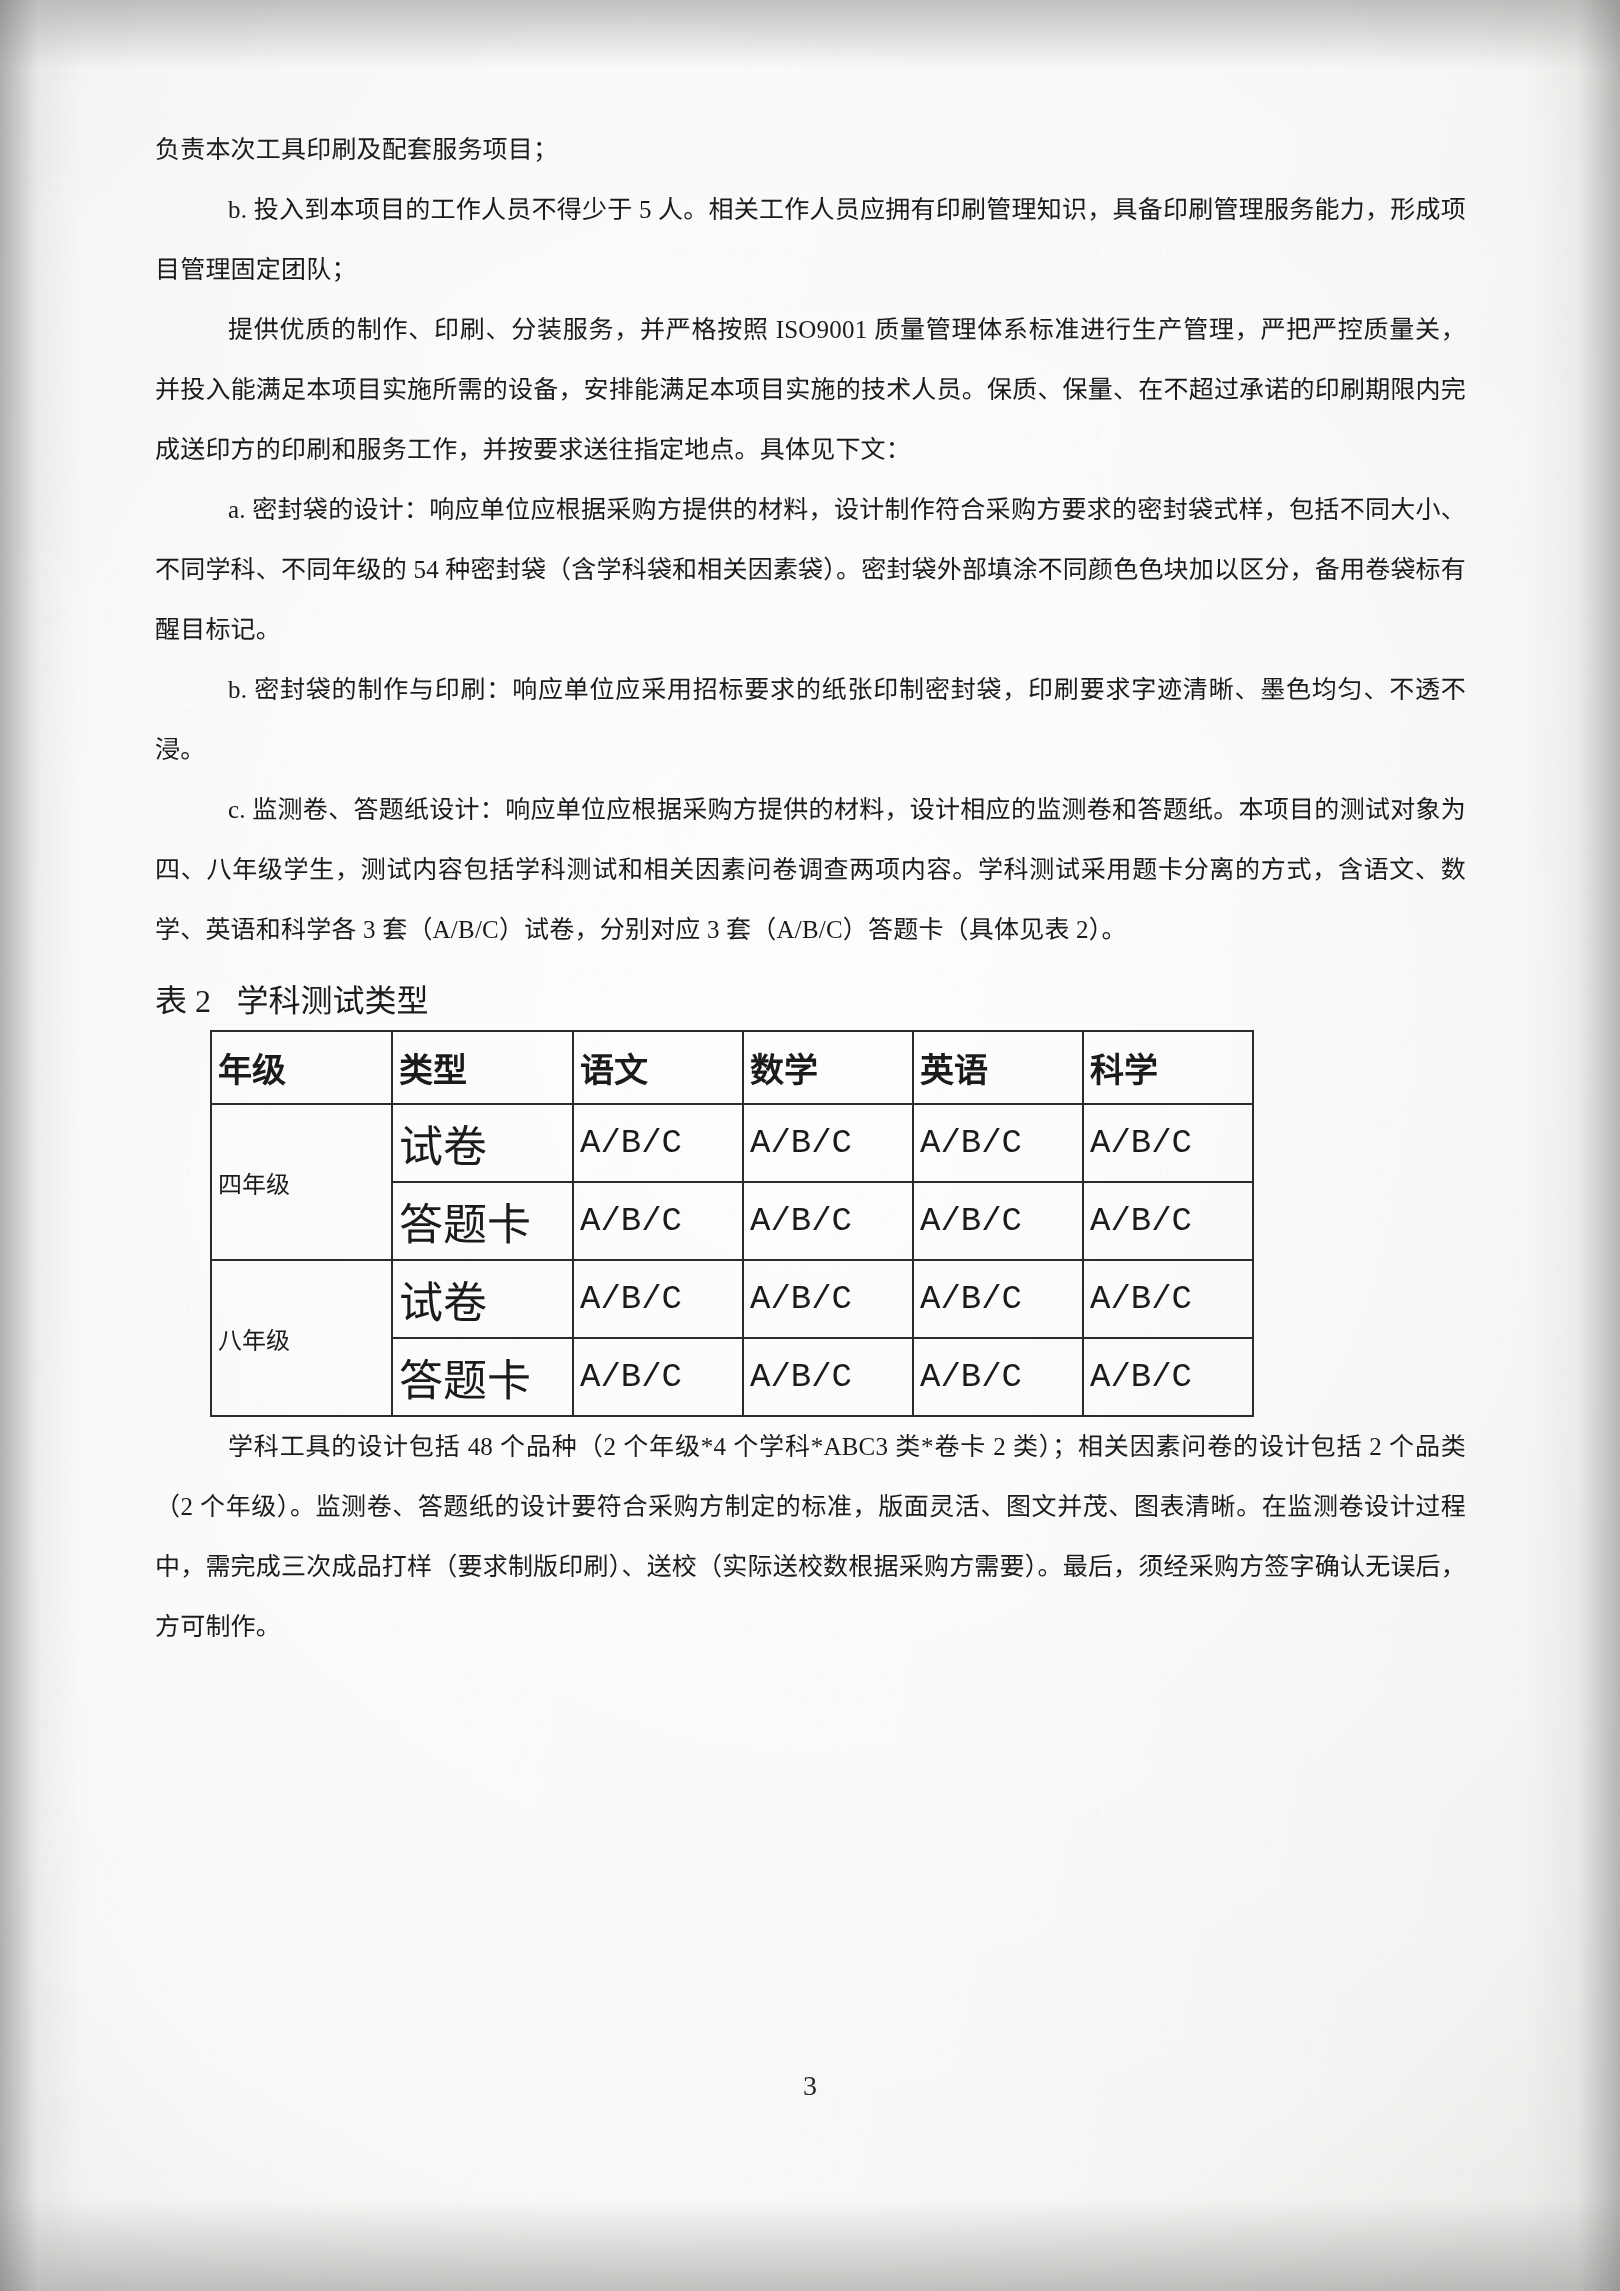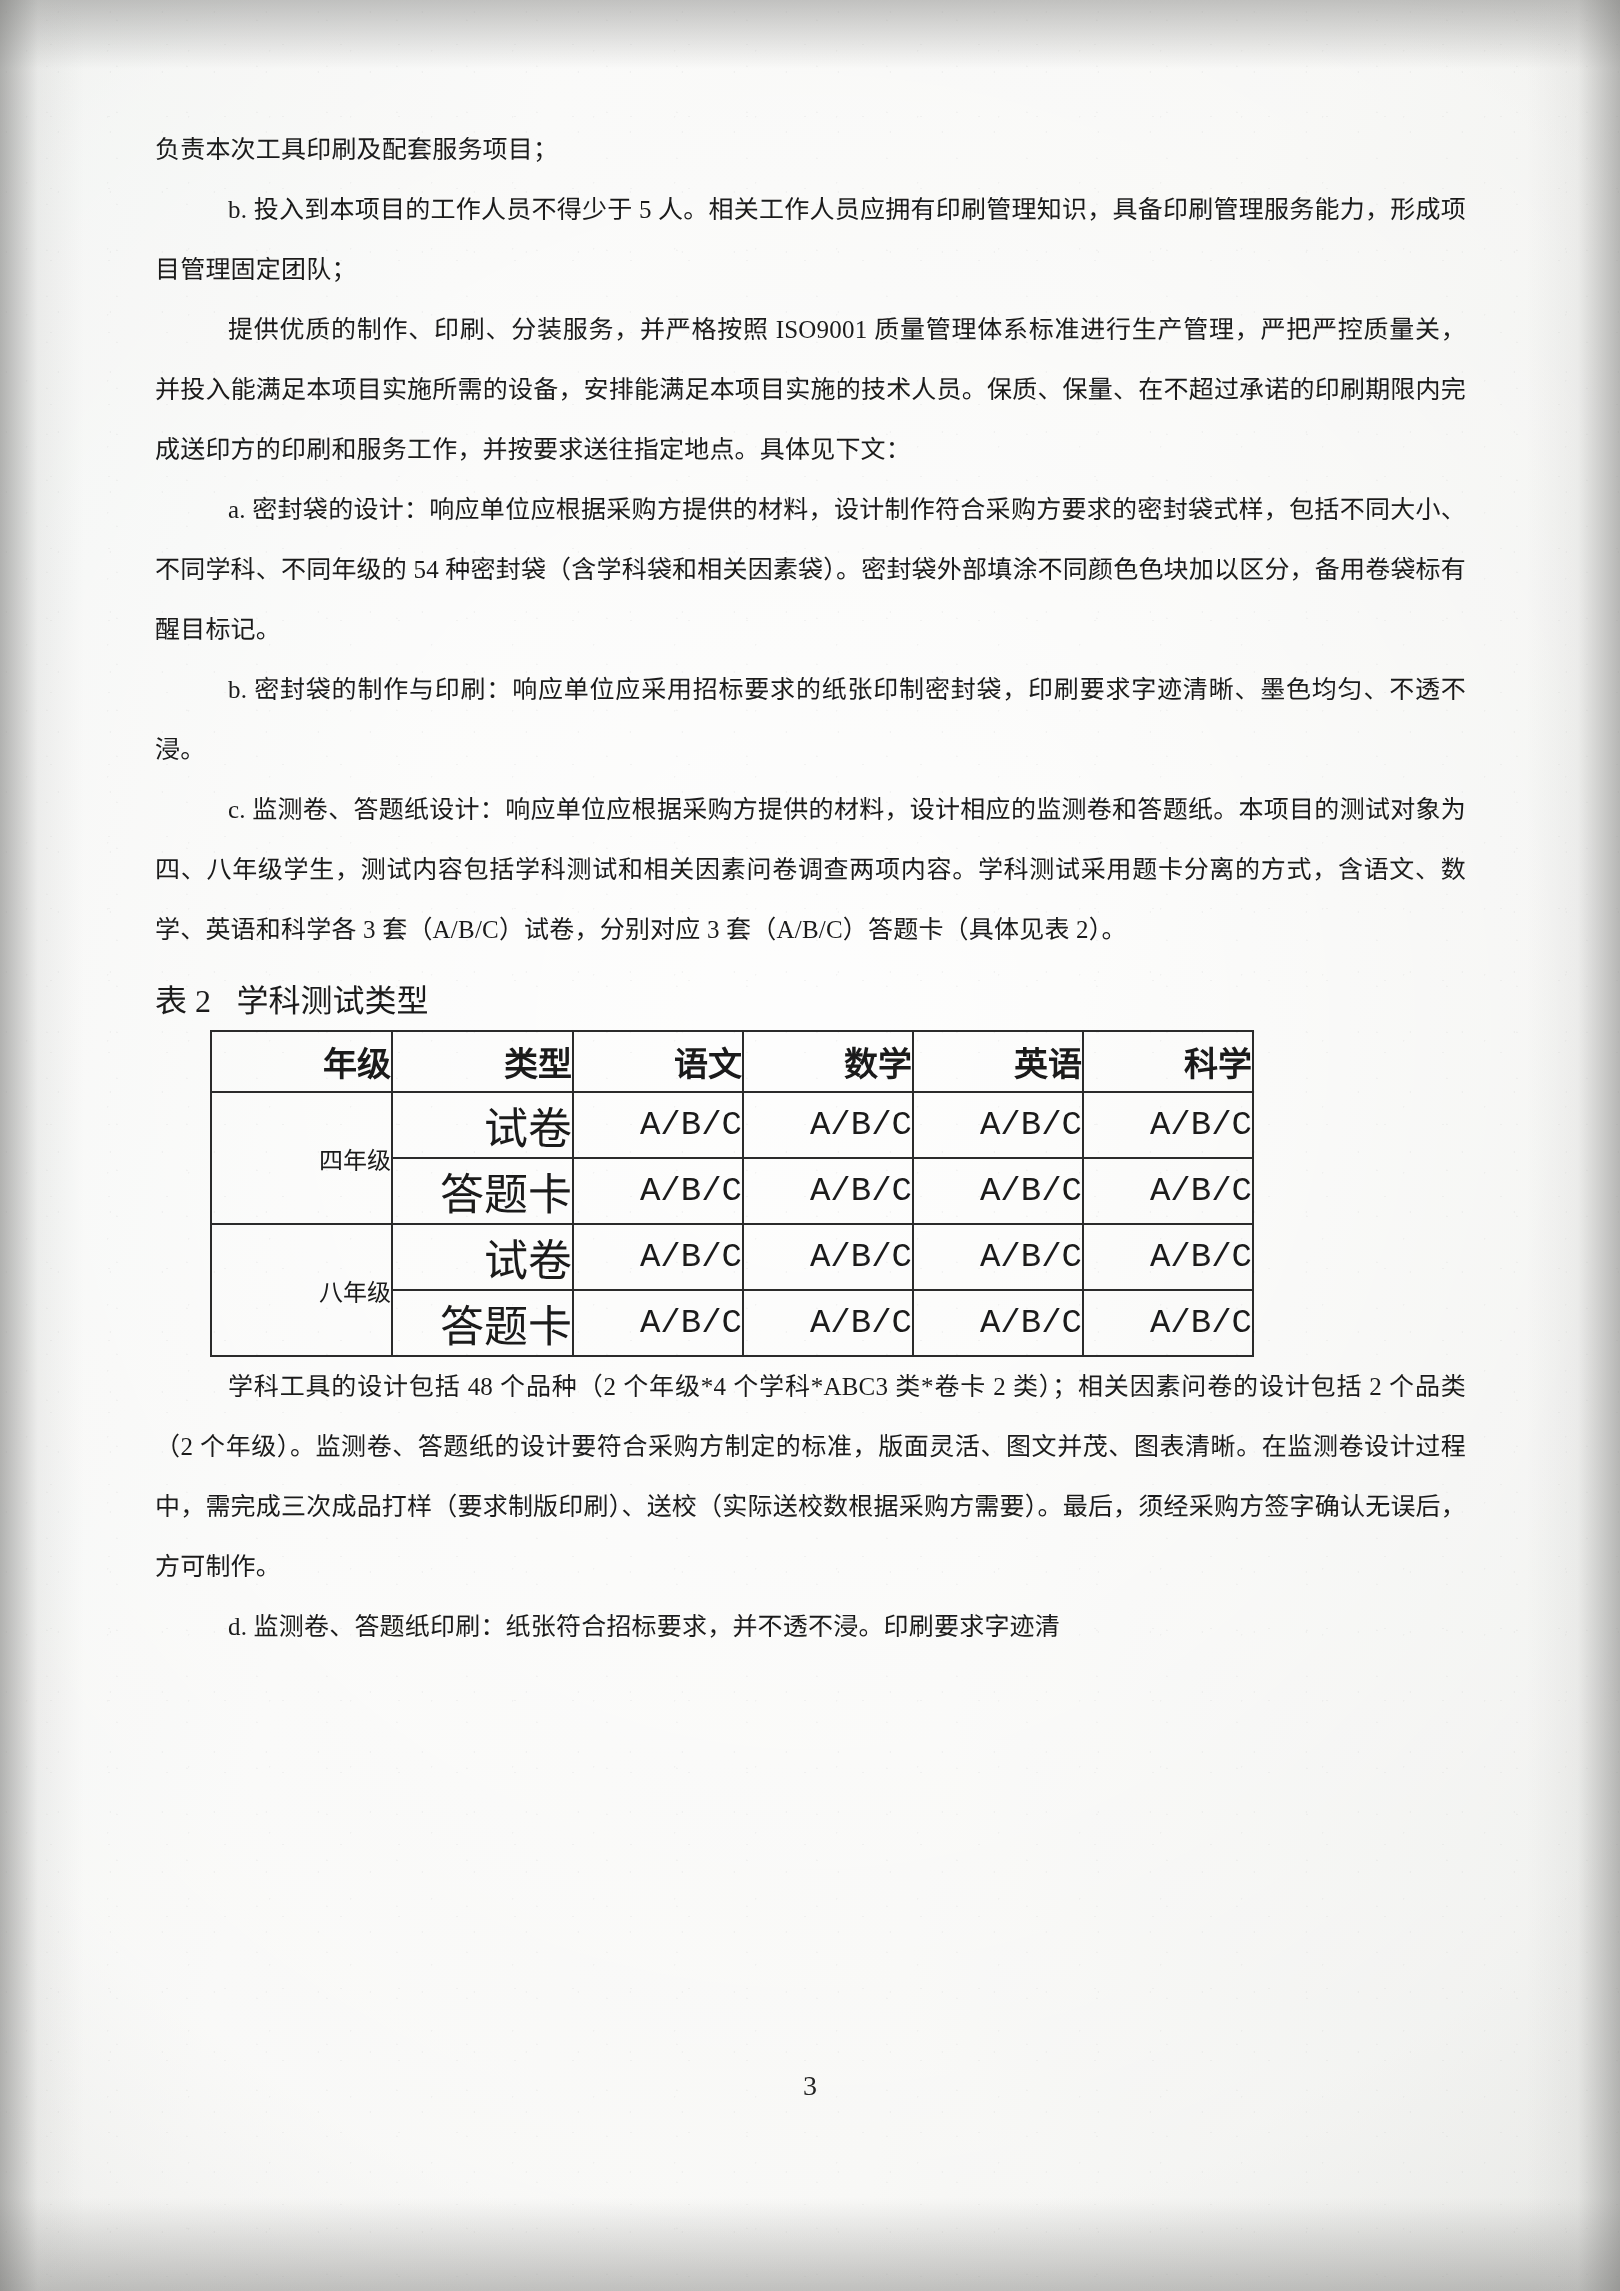--- a/index.html
+++ b/index.html
@@ -75,23 +75,23 @@
 
   table.subject-table {
     border-collapse: collapse;
     width: 1044px;
     margin: 0 0 0 55px;
     table-layout: fixed;
   }
   table.subject-table th,
   table.subject-table td {
     border: 2px solid #2b2b2b;
-    text-align: right;
+    text-align: left;
     color: #1b1b1b;
-    padding: 0;
+    padding: 6px;
   }
   table.subject-table thead th {
     height: 59px;
     font-size: 34px;
     font-weight: bold;
     font-family: "Liberation Sans", "DejaVu Sans", sans-serif;
   }
   table.subject-table tbody td {
     height: 52px;
     font-size: 33px;
@@ -219,19 +219,18 @@
           <td class="val-cell">A/B/C</td>
           <td class="val-cell">A/B/C</td>
           <td class="val-cell">A/B/C</td>
           <td class="val-cell">A/B/C</td>
         </tr>
       </tbody>
     </table>
 
     <p class="body-para blk indent-1 after-table">学科工具的设计包括 48 个品种（2 个年级*4 个学科*ABC3 类*卷卡 2 类）；相关因素问卷的设计包括 2 个品类（2 个年级）。监测卷、答题纸的设计要符合采购方制定的标准，版面灵活、图文并茂、图表清晰。在监测卷设计过程中，需完成三次成品打样（要求制版印刷）、送校（实际送校数根据采购方需要）。最后，须经采购方签字确认无误后，方可制作。</p>
 
-    <p class="body-para blk indent-1">d. 监测卷、答题纸印刷：纸张符合招标要求，并不透不浸。印刷要求字迹清</p>
 
   </div>
 
   <div class="page-number">3</div>
 </div>
 
 
 </body></html>

